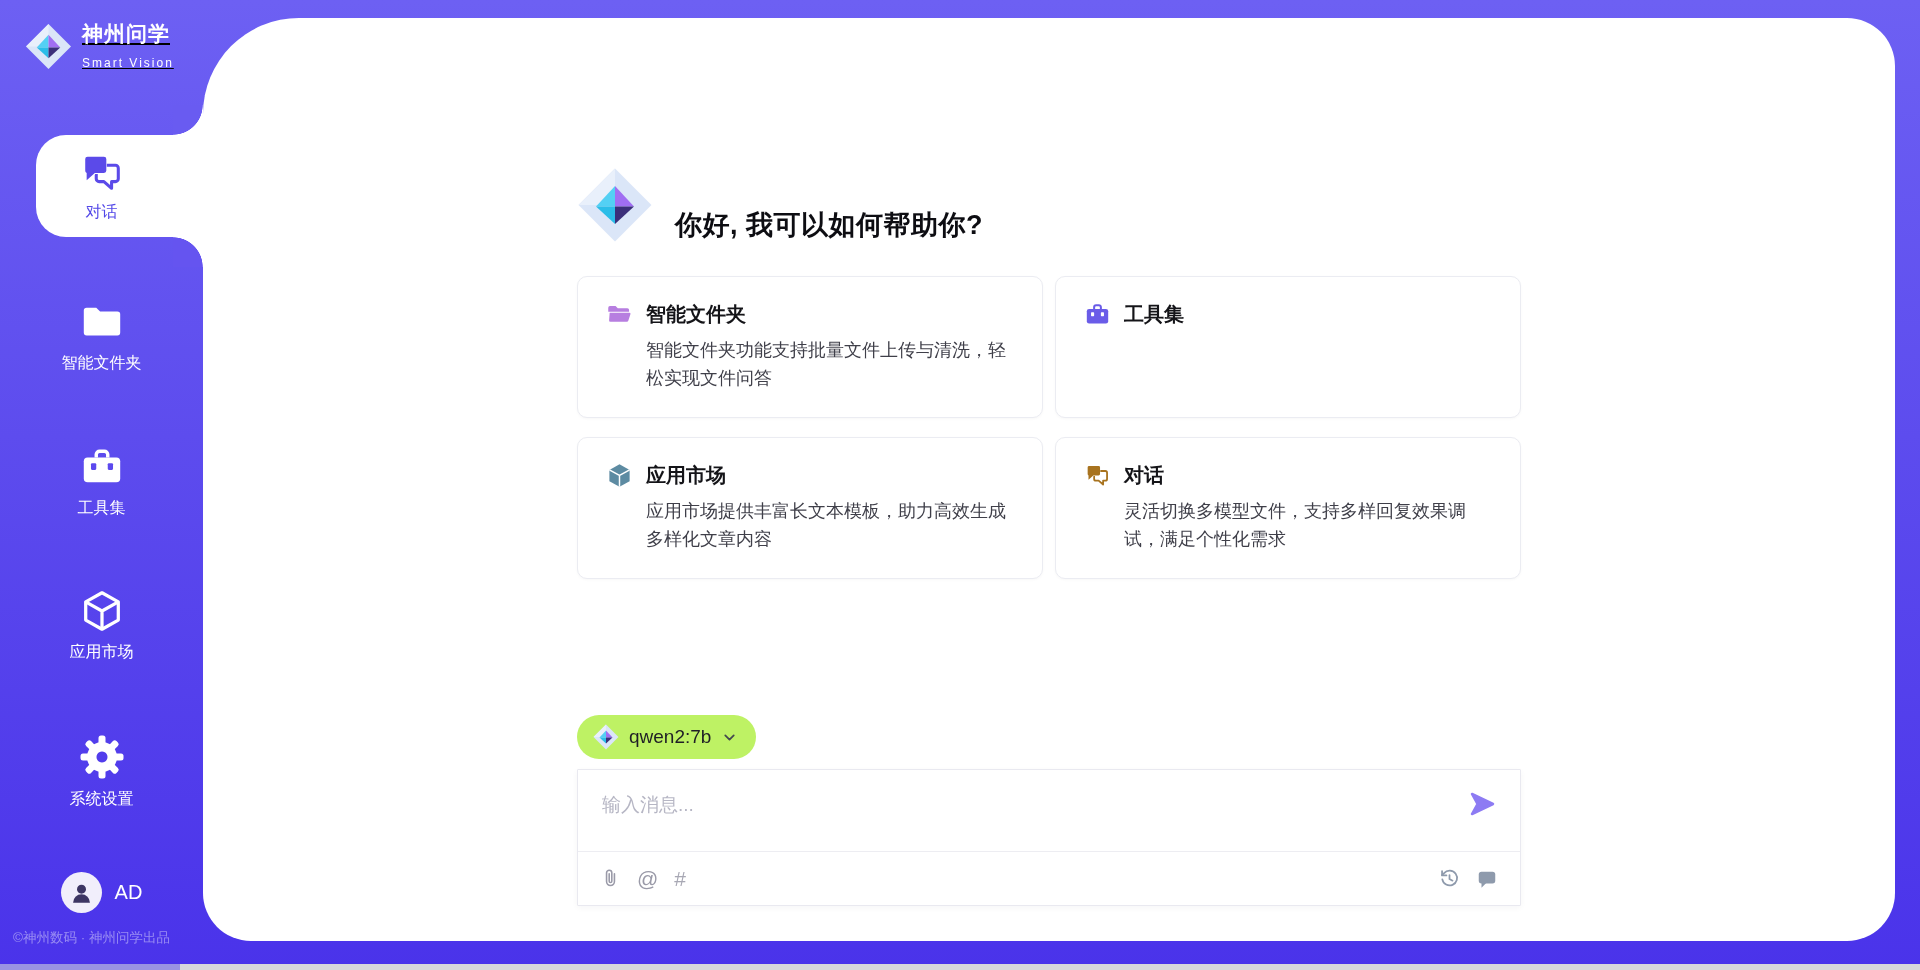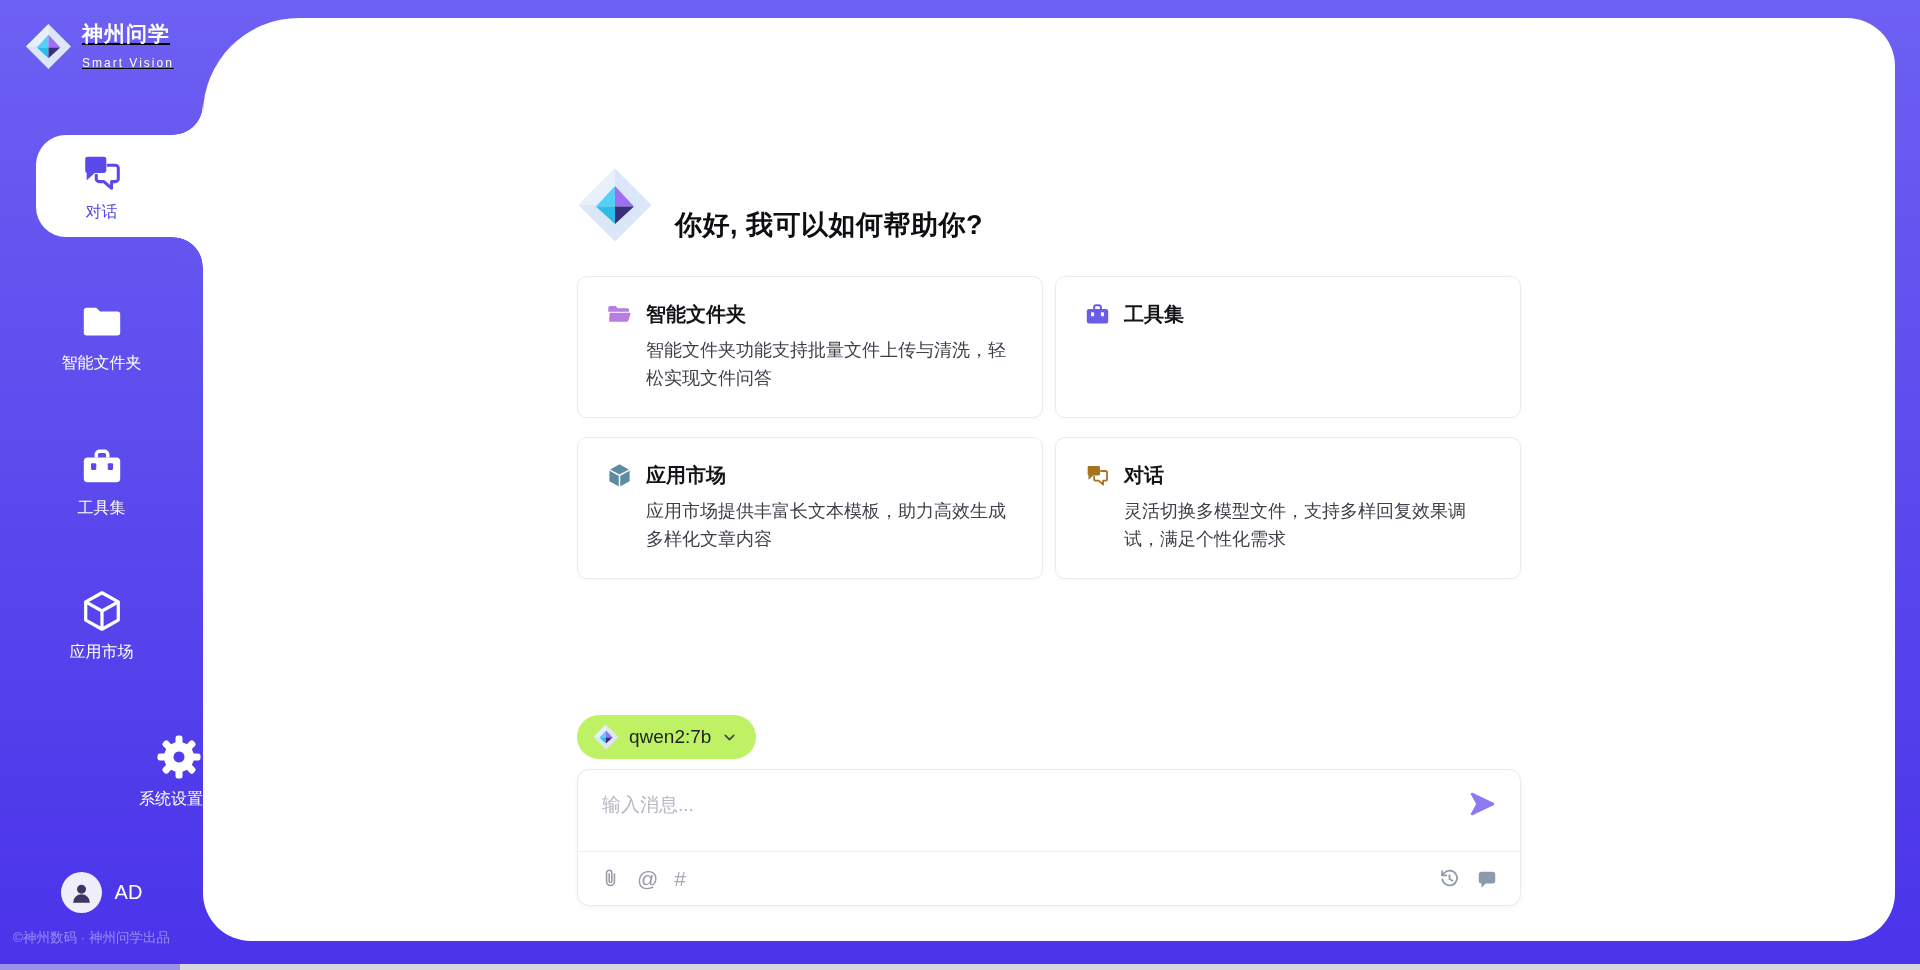--- a/index.html
+++ b/index.html
@@ -38,21 +38,21 @@
   .fillet-top { top:105px; background:radial-gradient(30px at 0 0, #695bf1 0 29.4px, #fff 30px); }
   .fillet-bottom { top:237px; background:radial-gradient(30px at 0 100%, #6554f0 0 29.4px, #fff 30px); }
 
   .side-item {
     position:absolute; left:0; width:203px;
     display:flex; flex-direction:column; align-items:center;
     cursor:pointer; color:#fff;
   }
   .nav-label { font-size:16px; }
   .side-item .nav-label { margin-top:8px; }
-  .si-folder { top:299px; } .si-toolbox { top:444px; } .si-cube { top:588px; } .si-gear { top:733px;align-items:flex-end; }
+  .si-folder { top:299px; } .si-toolbox { top:444px; } .si-cube { top:588px; } .si-gear { top:733px; }
 
   .user-row { position:absolute; left:0; top:872px; width:203px; display:flex; align-items:center; justify-content:center; gap:13px; cursor:pointer; }
   .avatar { width:41px; height:41px; border-radius:50%; background:#f1eefb; display:flex; align-items:center; justify-content:center; }
   .user-name { color:#fff; font-size:20px; }
   .side-footer { position:absolute; left:13px; top:929px; color:rgba(255,255,255,.42); font-size:13.5px; white-space:nowrap; }
 
   
   .content { width:944px; height:100%; margin:0 auto; display:flex; flex-direction:column; }
   .greeting { display:flex; align-items:flex-end; gap:22px; margin-top:149px; }
   .greeting .logo { width:76px; height:76px; }
@@ -73,21 +73,21 @@
 
   .model-pill {
     align-self:flex-start; display:inline-flex; align-items:center; gap:10px;
     height:44px; padding:0 18px 0 16px; border-radius:22px; background:#bef264;
     cursor:pointer; margin-bottom:10px;
   }
   .model-pill .logo { width:26px; height:26px; }
   .model-name { font-size:19px; color:#1f1f26; }
 
   .composer {
-    height:137px; border:1px solid #e9e9f0; border-radius:12px; background:#fff;
+    height:137px; border:1px solid #e9e9f0; border-radius:1px; background:#fff;
     margin-bottom:35px; display:flex; flex-direction:column; position:relative;
     box-shadow:0 2px 6px rgba(24,24,40,.04);
   }
   .composer textarea {
     flex:1; border:none; outline:none; resize:none; background:transparent;
     padding:22px 70px 0 24px; font-size:19px; color:#23232b;
     font-family:"Liberation Sans","DejaVu Sans",sans-serif;
   }
   .composer textarea::placeholder { color:#b6b6c4; }
   .send-btn { position:absolute; right:24px; top:20px; width:28px; height:28px; border:none; background:none; cursor:pointer; color:#8d7bf3; }

